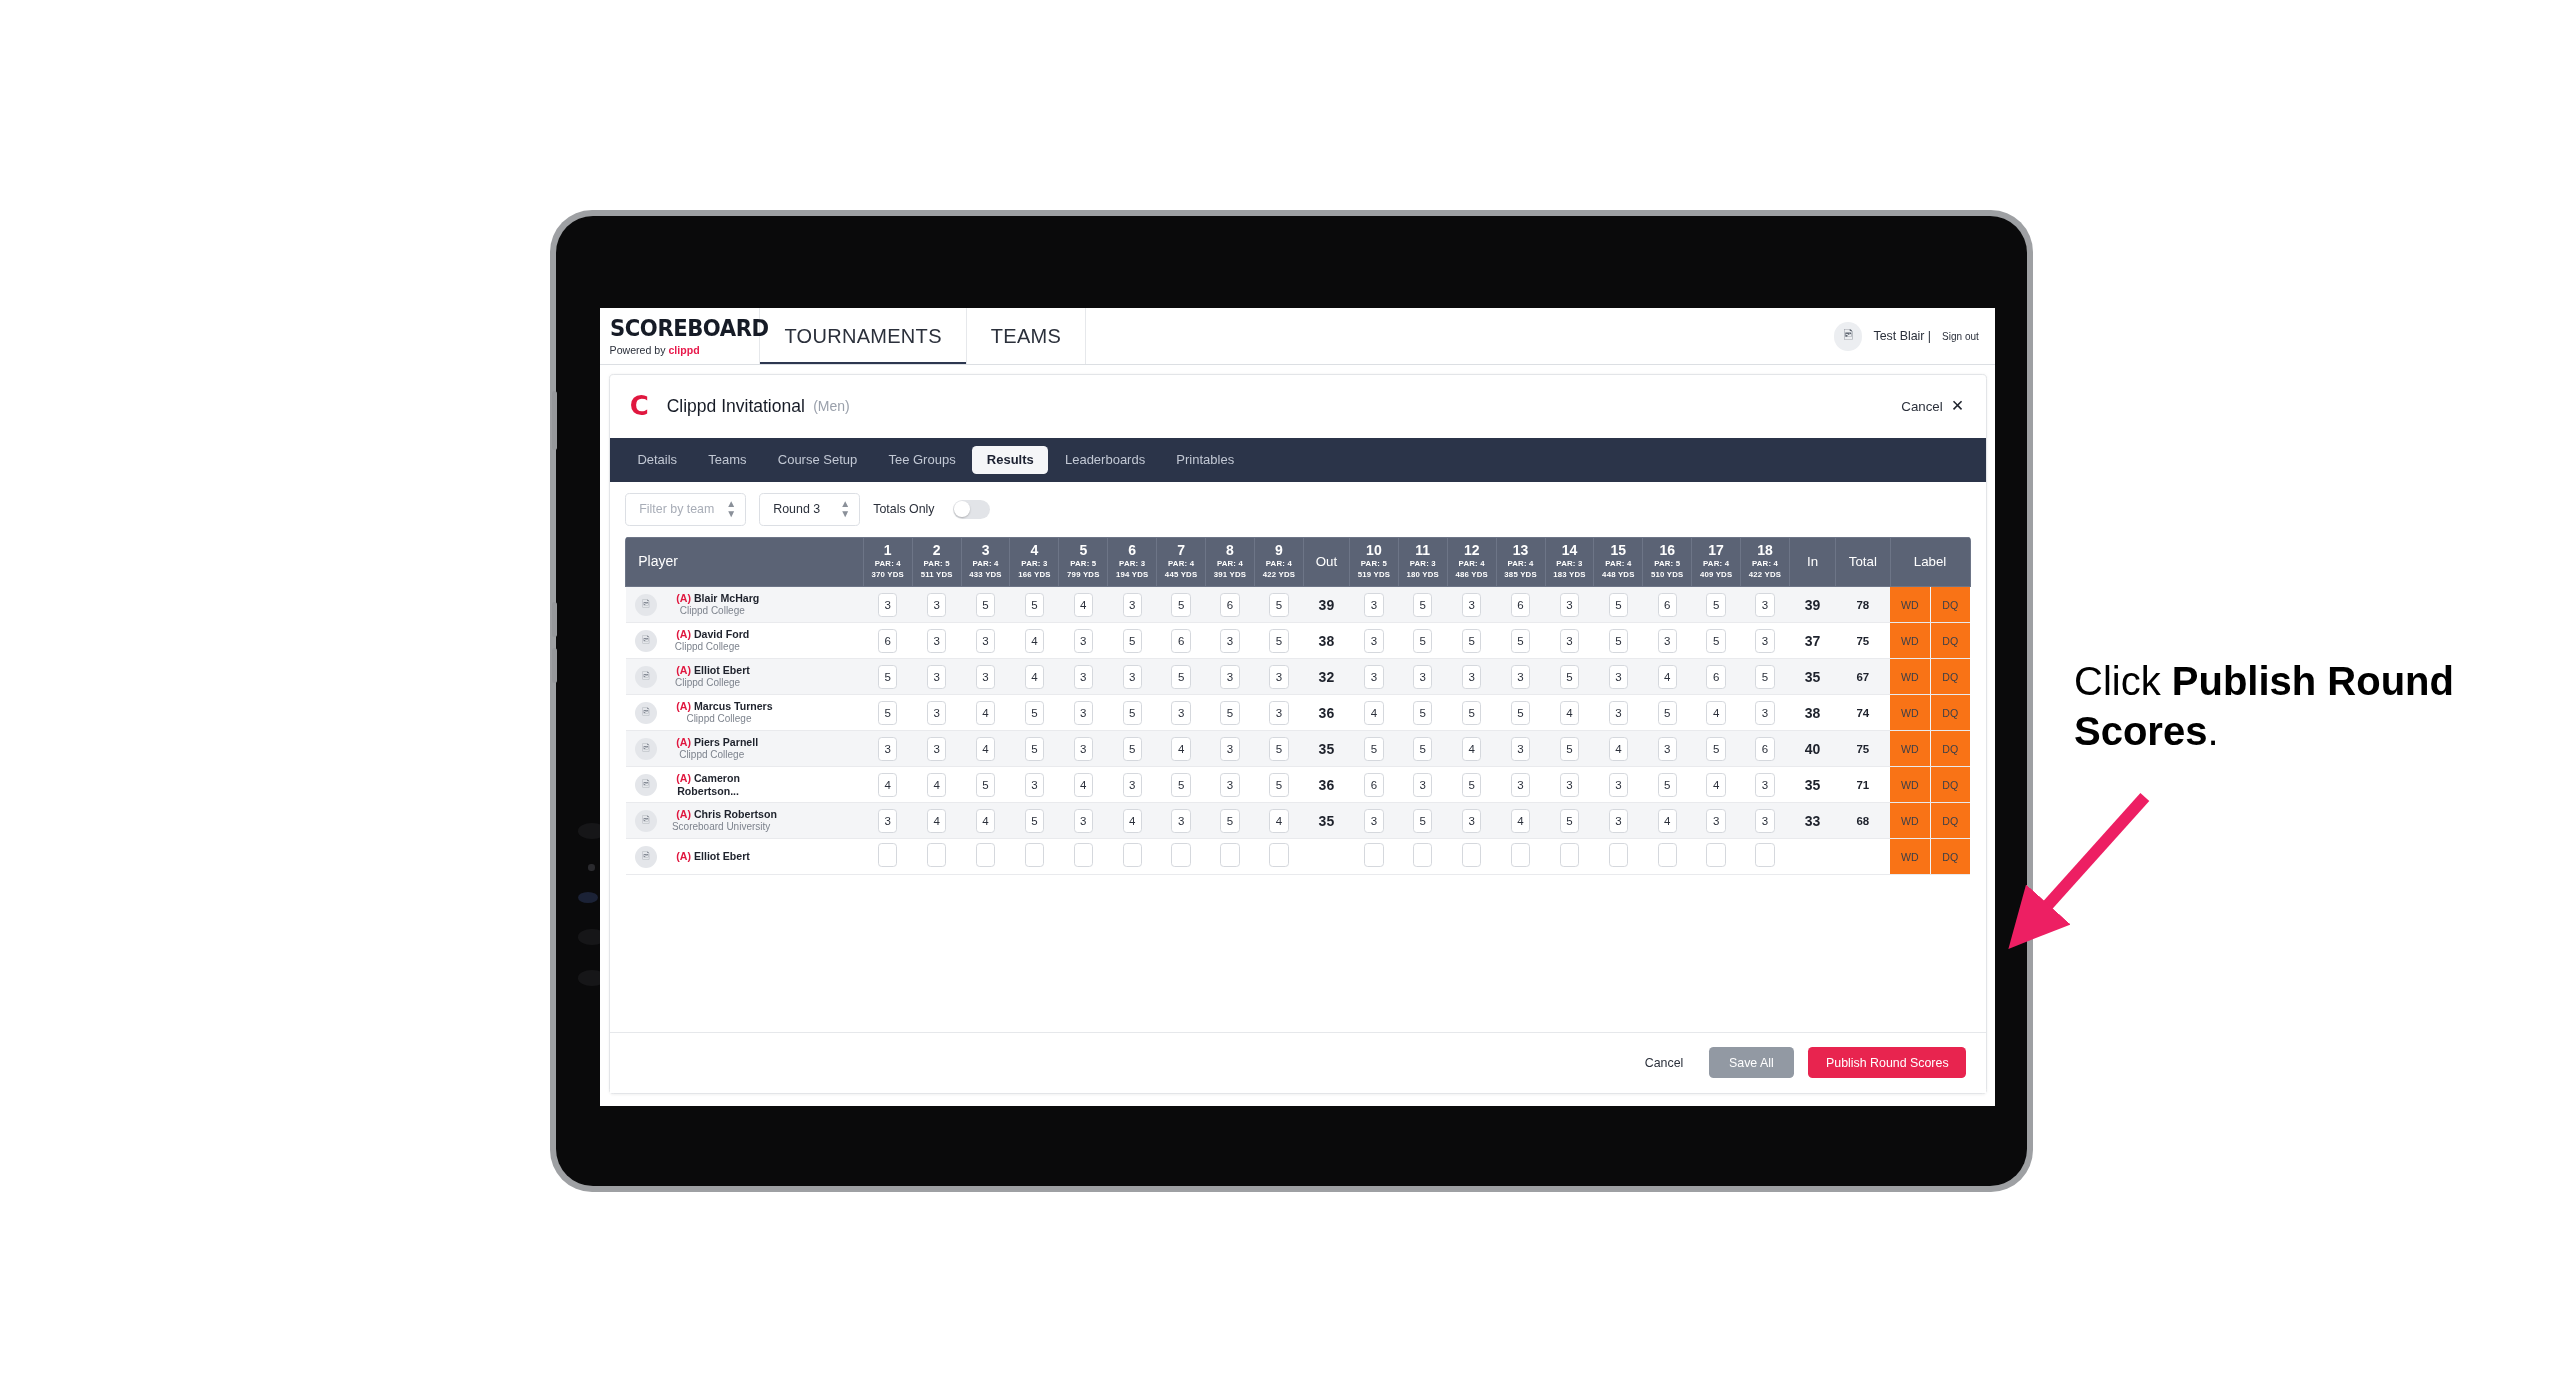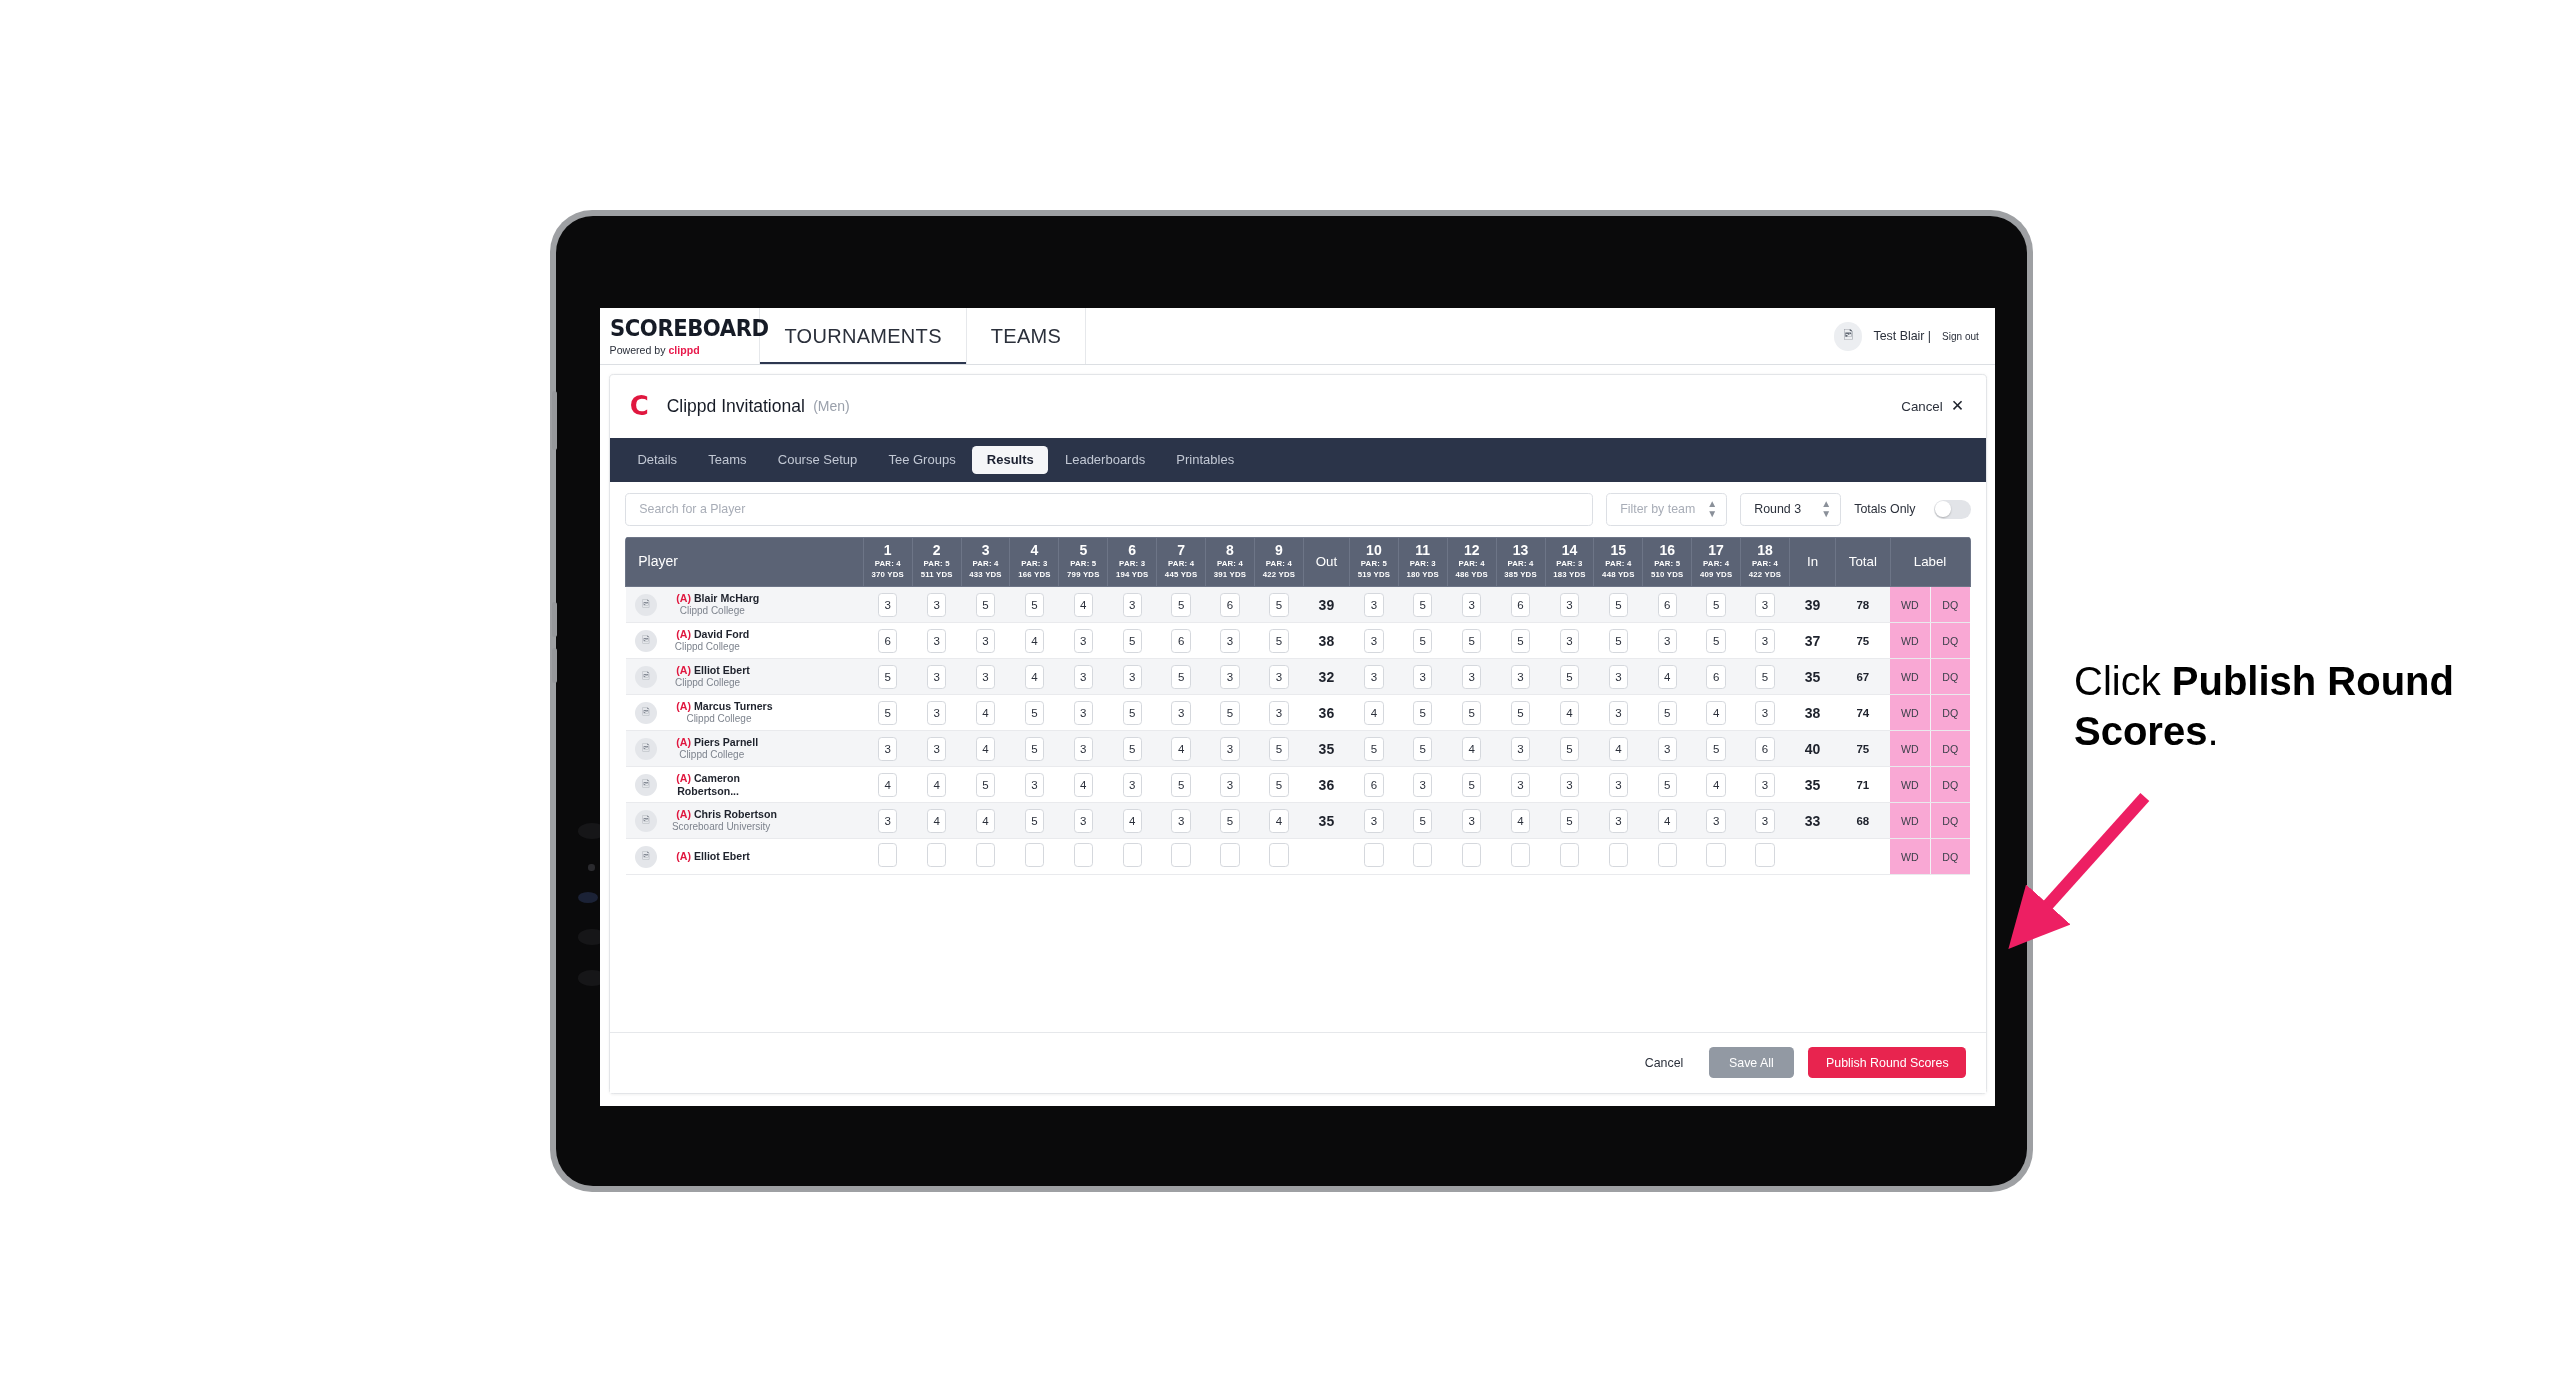--- a/index.html
+++ b/index.html
@@ -255,21 +255,21 @@
     background: #ffffff;
     font-size: 11.5px; color: #2b303b;
     text-align: center;
   }
   td.agg-cell { font-size: 14px; font-weight: 700; color: #1e222c; }
   td.total-cell { font-size: 11.5px; font-weight: 700; color: #1e222c; }
   td.label-cell { padding: 0; }
   .label-inner { display: flex; height: 35px; }
   .label-chip {
     flex: 1; display: flex; align-items: center; justify-content: center;
-    background: #f9a8d4; color: #3a3f49;
+    background: #f97316; color: #3a3f49;
     font-size: 10.6px; border-right: 0.9px solid #f2f3f5;
     cursor: pointer;
   }
   .label-chip:last-child { border-right: none; }
 
   
   #card-footer {
     height: 61px; border-top: 0.9px solid #e6e8eb;
     display: flex; align-items: center; justify-content: flex-end;
     gap: 14.7px; padding-right: 20px;
@@ -350,21 +350,20 @@
             <div class="ctab">Details</div>
             <div class="ctab">Teams</div>
             <div class="ctab">Course Setup</div>
             <div class="ctab">Tee Groups</div>
             <div class="ctab active">Results</div>
             <div class="ctab">Leaderboards</div>
             <div class="ctab">Printables</div>
           </div>
 
         <div id="filterbar">
-          <input id="search-input" type="text" placeholder="Search for a Player" style="">
           <div class="select-box" id="team-select">
             <span>Filter by team</span>
             <span class="updown">▲<br>▼</span>
           </div>
           <div class="select-box" id="round-select">
             <span>Round 3</span>
             <span class="updown">▲<br>▼</span>
           </div>
           <div id="totals-wrap">
             <span id="totals-label">Totals Only</span>

